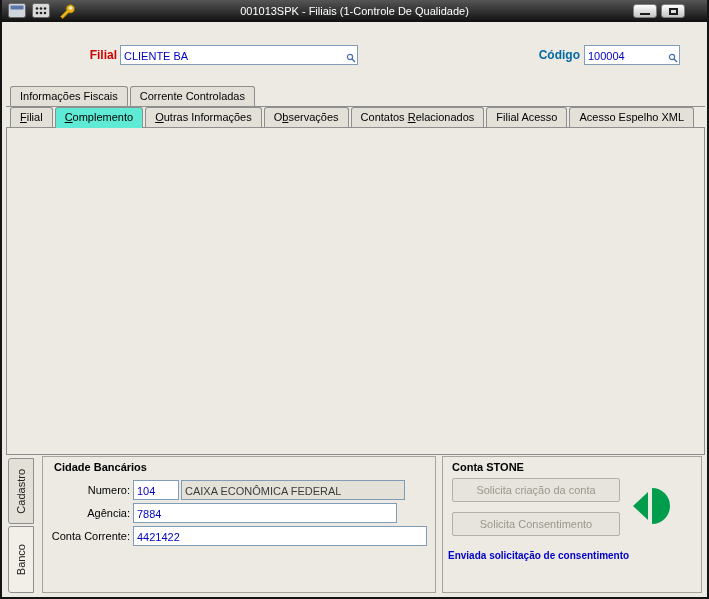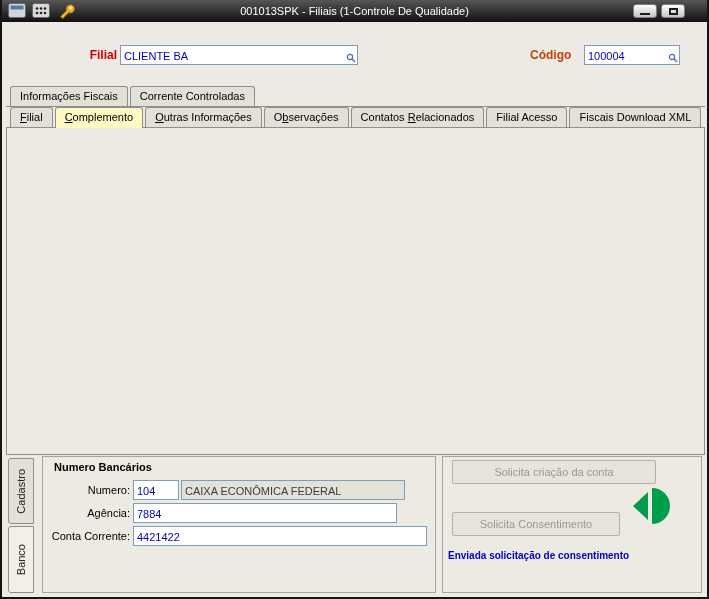--- a/index.html
+++ b/index.html
@@ -19,31 +19,31 @@
   .field input{width:100%;height:100%;border:none;background:transparent;color:#0000c0;font:11px "Liberation Sans",sans-serif;padding:0 3px;outline:none}
   .field.ro{background:#e4e1d9}
   .field.ro input{color:#3c3c3c}
   .lookup{position:absolute;right:1px;bottom:1px}
   .group-title{position:absolute;font-size:11px;font-weight:bold;color:#000;white-space:nowrap}
   .gbox{position:absolute;border:1px solid #a7a49c}
   .hline{position:absolute;height:1px;background:#8e8e8e}
   
   .tabrow{position:absolute;display:flex;gap:2px;z-index:2}
   .tab{height:20px;line-height:19px;font-size:11px;padding:0 9px;background:#e3e0d8;border:1px solid #8e8e8e;border-bottom:none;border-radius:3px 3px 0 0;color:#000;white-space:nowrap}
-  .tab.active{height:21px;background:#fef9c3;z-index:3}
+  .tab.active{height:21px;background:#5eead4;z-index:3}
   .page{position:absolute;left:4px;top:127px;width:699px;height:328px;border:1px solid #8e8e8e;background:#eceae3;z-index:1}
   
   .vtab{position:absolute;left:6px;width:26px;background:#e3e0d8;border:1px solid #8e8e8e;border-radius:3px 0 0 3px;display:flex;align-items:center;justify-content:center}
   .vtab span{writing-mode:vertical-rl;transform:rotate(180deg);font-size:11px;color:#222}
   .vtab.active{background:#f1efe8}
   
   .btn-disabled{position:absolute;height:24px;background:#e7e4dd;border:1px solid #b3b0a8;border-radius:2px;color:#9b978d;font-size:11px;text-align:center;line-height:22px}
   .status-link{position:absolute;font-size:10px;font-weight:bold;color:#0000c8;white-space:nowrap}
   .hdr-filial{position:absolute;font-size:12px;font-weight:bold;color:#cf0000;text-align:right;height:20px;line-height:20px}
-  .hdr-codigo{position:absolute;font-size:12px;font-weight:bold;color:#c2410c;text-align:left;height:20px;line-height:20px}
+  .hdr-codigo{position:absolute;font-size:12px;font-weight:bold;color:#0369a1;text-align:right;height:20px;line-height:20px}
   u{text-decoration:underline}
 </style>
 </head>
 <body>
 
 <div class="window">
 
   <div class="titlebar">
     <span class="tb-icon" style="left:6px">
       <svg width="18" height="15">
@@ -100,21 +100,21 @@
     <div class="tab">Corrente Controladas</div>
   </div>
 
   <div class="tabrow" style="left:8px;top:107px">
     <div class="tab"><u>F</u>ilial</div>
     <div class="tab active"><u>C</u>omplemento</div>
     <div class="tab"><u>O</u>utras Informações</div>
     <div class="tab">O<u>b</u>servações</div>
     <div class="tab">Contatos <u>R</u>elacionados</div>
     <div class="tab">Filial Acesso</div>
-    <div class="tab">Fiscais Download XML</div>
+    <div class="tab">Acesso Espelho XML</div>
 
   </div>
 
   <div class="page"></div>
 
   <span class="group-title" style="left:10px;top:130px">Cobrança</span>
   <div class="gbox" style="left:8px;top:143px;width:692px;height:145px"></div>
 
   <span class="lbl" style="left:8px;top:148px;width:94px">Razão Social:</span>
   <span class="field" style="left:105px;top:148px;width:250px"><input value="CLIENTE BA LTDA" style=""></span>
@@ -216,36 +216,36 @@
   <span class="field" style="left:400px;top:426px;width:40px"><input value="55" style=""></span>
 
   <div class="vtab" style="top:458px;height:66px">
       <span>Cadastro</span>
     </div>
   <div class="vtab active" style="top:526px;height:67px">
       <span>Banco</span>
     </div>
 
   <div class="gbox" style="left:40px;top:456px;width:394px;height:137px"></div>
-  <span class="group-title" style="left:52px;top:461px">Numero Bancários</span>
+  <span class="group-title" style="left:52px;top:461px">Cidade Bancários</span>
 
   <span class="lbl" style="left:48px;top:480px;width:80px">Numero:</span>
   <span class="field" style="left:131px;top:480px;width:46px"><input value="104" style=""></span>
   <span class="field ro" style="left:179px;top:480px;width:224px"><input readonly="" value="CAIXA ECONÔMICA FEDERAL" style=""></span>
 
   <span class="lbl" style="left:48px;top:503px;width:80px">Agência:</span>
   <span class="field" style="left:131px;top:503px;width:264px"><input value="7884" style=""></span>
 
   <span class="lbl" style="left:38px;top:526px;width:90px">Conta Corrente:</span>
   <span class="field" style="left:131px;top:526px;width:294px"><input value="4421422" style=""></span>
 
   <div class="gbox" style="left:440px;top:456px;width:260px;height:137px"></div>
   <span class="group-title" style="left:450px;top:461px">Conta STONE</span>
 
-  <div class="btn-disabled" style="left:450px;top:460px;width:204px">Solicita criação da conta</div>
+  <div class="btn-disabled" style="left:450px;top:478px;width:168px">Solicita criação da conta</div>
   <div class="btn-disabled" style="left:450px;top:512px;width:168px">Solicita Consentimento</div>
 
   <span style="position:absolute;left:628px;top:484px">
     <svg width="44" height="44" viewBox="0 0 44 44">
       <path d="M22 4 a18 18 0 0 1 0 36 z" fill="#009e4c"></path>
       <polygon points="18,8 18,36 3,22" fill="#009e4c"></polygon>
     </svg>
   </span>
 
   <span class="status-link" style="left:446px;top:550px">Enviada solicitação de consentimento</span>

